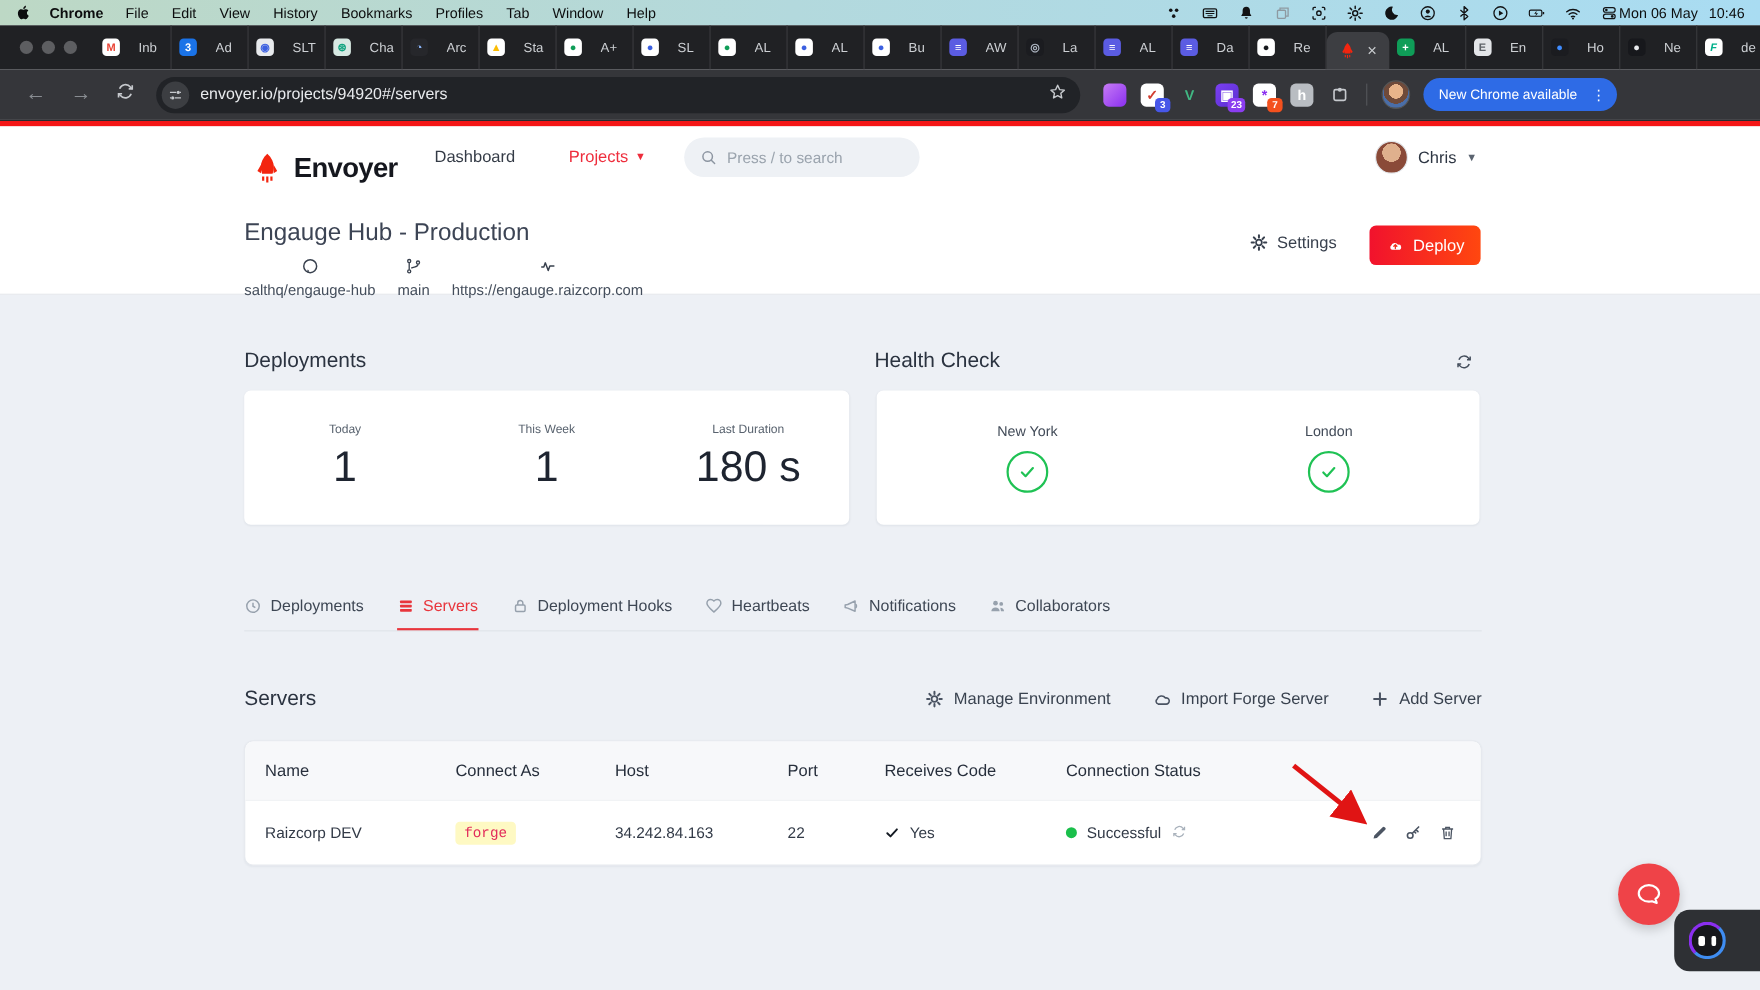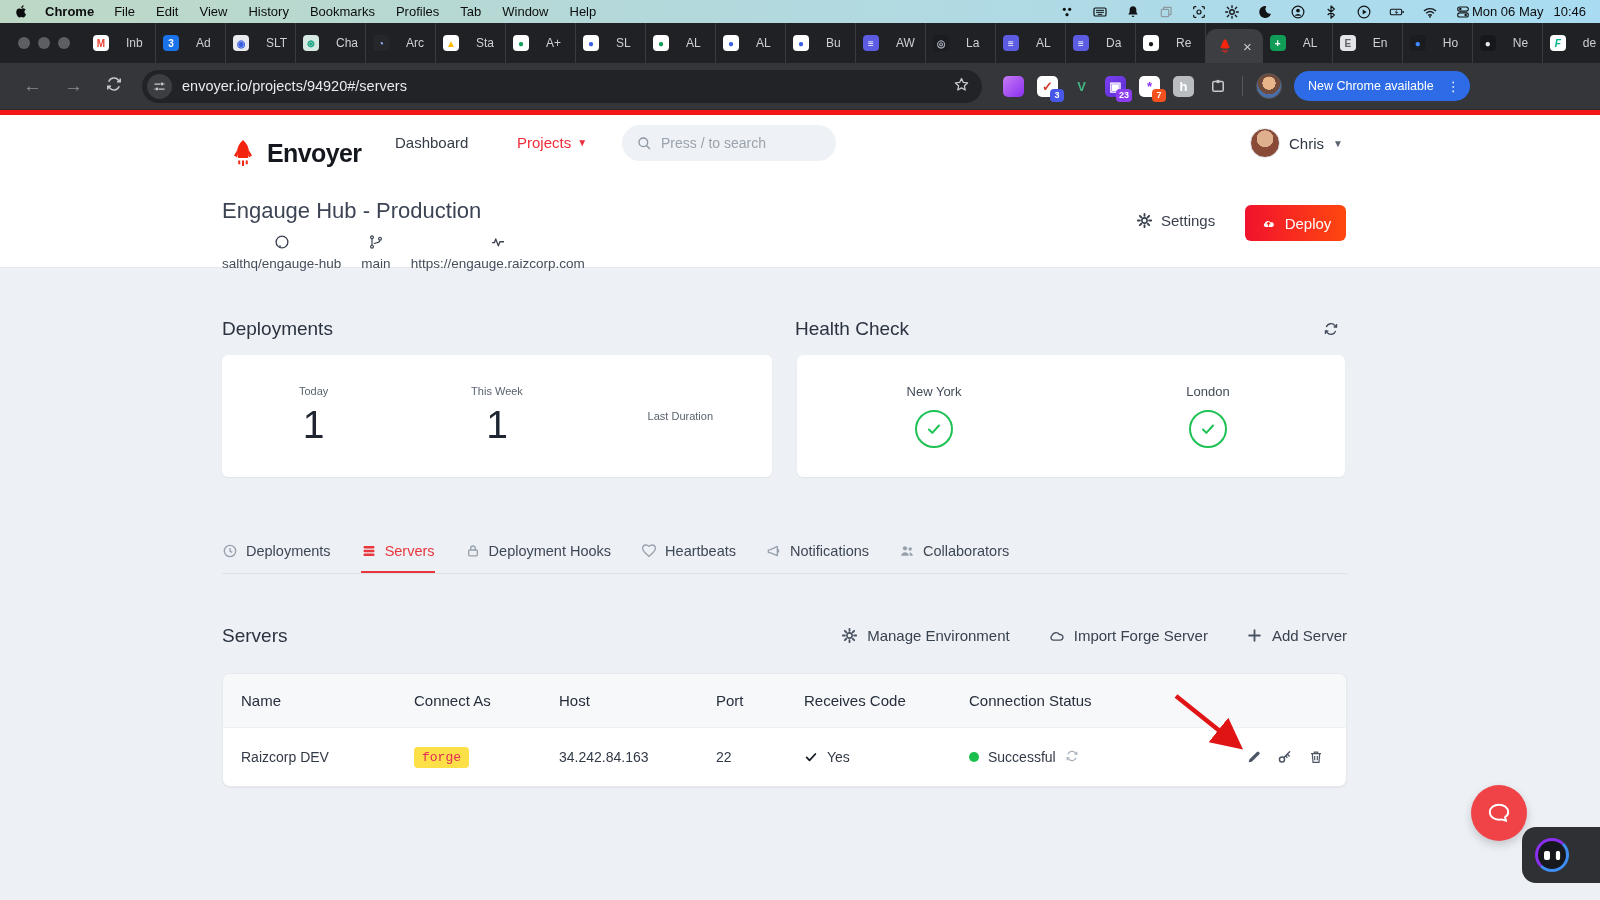--- a/index.html
+++ b/index.html
@@ -107,21 +107,21 @@
 
   .servers-h { left:222px; top:510px; }
   .sactions { position:absolute; left:622px; top:512px; width:725px; display:flex; justify-content:flex-end; gap:38px; }
   .sact { display:flex; align-items:center; gap:9px; font-size:15px; color:#39424f; white-space:nowrap; }
   .sact svg { width:17px; height:17px; color:#4a5362; }
 
   .tablecard { position:absolute; left:222px; top:558px; width:1125px; background:#fff; border-radius:8px; border:1px solid #e6e9ee; box-shadow:0 1px 2px rgba(20,30,50,.05); overflow:hidden; }
   .thead { display:grid; grid-template-columns:173px 145px 157px 88px 165px 235px 1fr; background:#f7f8fa; height:53px; align-items:center; padding:0 18px; font-size:15px; color:#272f3c; }
   .trows { display:block; }
   .tr { display:grid; grid-template-columns:173px 145px 157px 88px 165px 235px 1fr; height:59px; align-items:center; padding:0 18px; border-top:1px solid #eef0f3; font-size:14px; color:#323a47; }
-  .forge { display:inline-block; font-family:"Liberation Mono",monospace; font-size:13px; color:#e22b5a; background:#fde047; border-radius:4px; padding:3px 8px; }
+  .forge { display:inline-block; font-family:"Liberation Mono",monospace; font-size:13px; color:#e22b5a; background:#fef9c3; border-radius:4px; padding:3px 8px; }
   .recv { display:flex; align-items:center; gap:9px; }
   .recv svg { width:14px; height:14px; color:#141a23; }
   .statuscell { display:flex; align-items:center; gap:9px; }
   .dot { width:10px; height:10px; border-radius:50%; background:#1abf4b; }
   .statuscell .rfr { color:#a9b2bc; } .statuscell .rfr svg { width:14px; height:14px; }
   .rowactions { display:flex; justify-content:flex-end; align-items:center; gap:15px; color:#4c5563; padding-right:4px; }
   .rowactions svg { width:16px; height:16px; }
 
   .arrow { position:absolute; left:1168px; top:576px; width:92px; height:72px; pointer-events:none; }
 
@@ -637,20 +637,21 @@
         <div class="sv">1</div>
       </div>
 
       <div class="stat">
         <div class="sl">This Week</div>
         <div class="sv">1</div>
       </div>
 
       <div class="stat">
         <div class="sl">Last Duration</div>
+        <div class="sv">180 s</div>
       </div>
     </div>
 
   <div class="card health">
 
       <div class="region">
         <div class="rl">New York</div>
         <div class="okring">
           <svg>
             <use href="#i-check"></use>

